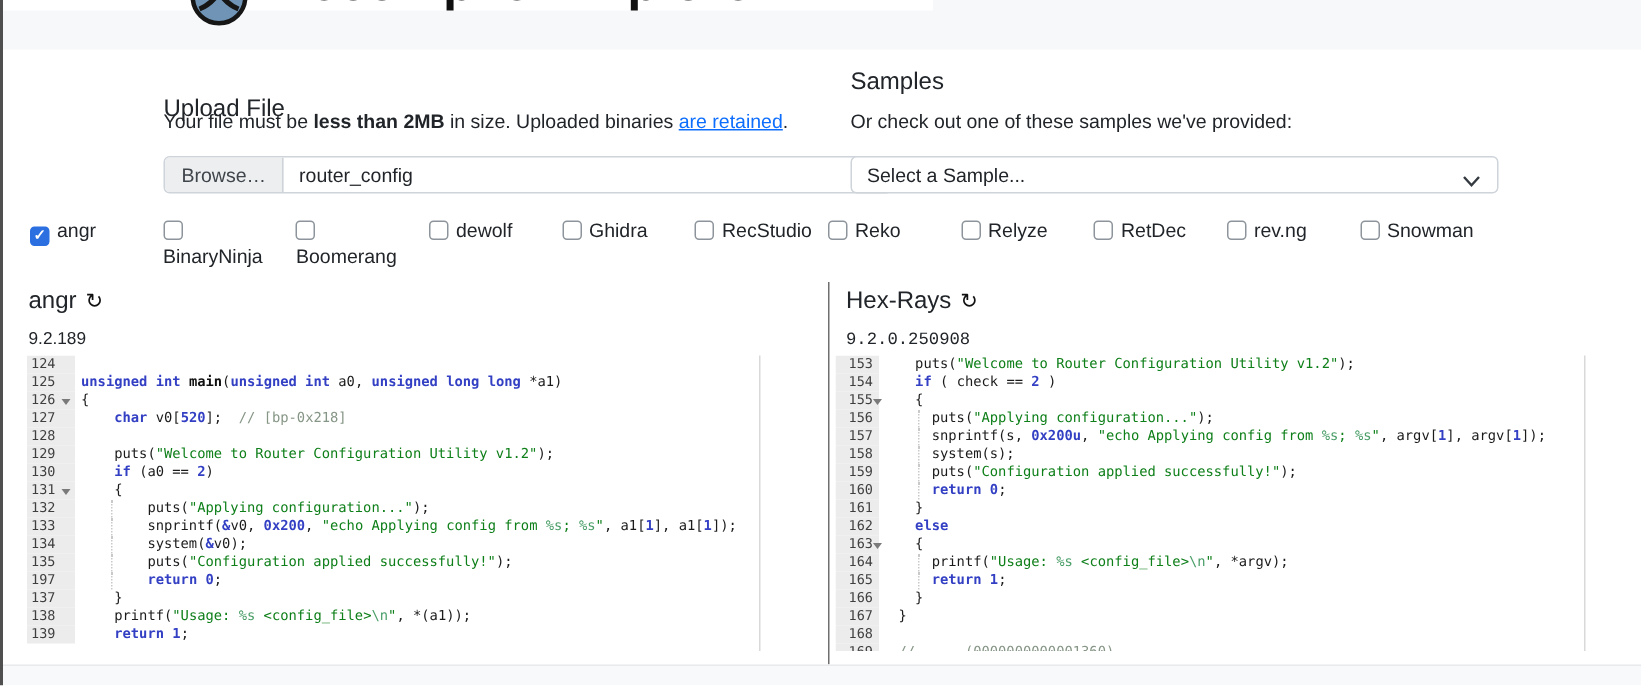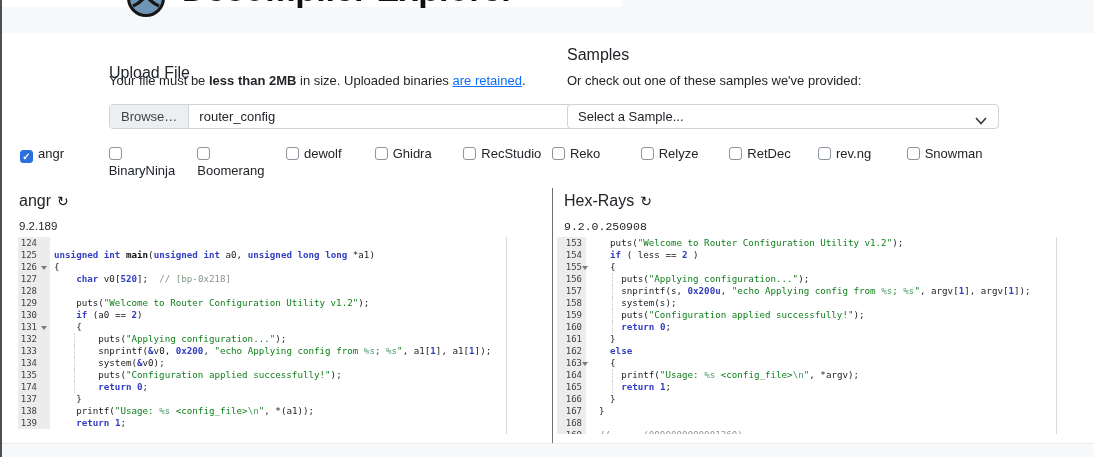--- a/index.html
+++ b/index.html
@@ -156,21 +156,21 @@
       </div>
       <div class="crow">
         <span class="gut">134</span>
         <span class="cod"><i class="guide"></i><span class="tp">        system(</span><span class="tk">&amp;</span><span class="tp">v0);</span></span>
       </div>
       <div class="crow">
         <span class="gut">135</span>
         <span class="cod"><i class="guide"></i><span class="tp">        puts(</span><span class="ts">"Configuration applied successfully!"</span><span class="tp">);</span></span>
       </div>
       <div class="crow">
-        <span class="gut">174</span>
+        <span class="gut">197</span>
         <span class="cod"><i class="guide"></i><span class="tp">        </span><span class="tk">return</span><span class="tp"> </span><span class="tn">0</span><span class="tp">;</span></span>
       </div>
       <div class="crow">
         <span class="gut">137</span>
         <span class="cod"><span class="tp">    }</span></span>
       </div>
       <div class="crow">
         <span class="gut">138</span>
         <span class="cod"><span class="tp">    printf(</span><span class="ts">"Usage: </span><span class="te">%s</span><span class="ts"> &lt;config_file&gt;</span><span class="te">\n</span><span class="ts">"</span><span class="tp">, *(a1));</span></span>
       </div>
@@ -187,21 +187,21 @@
     <span>Hex-Rays</span><span class="refresh">↻</span>
   </div>
   <div class="pver" style="left:562px;font-family:Liberation Mono, monospace;">9.2.0.250908</div>
   <div class="codeblock p1" style="left:555px;width:500px;">
       <div class="crow">
         <span class="gut">153</span>
         <span class="cod"><span class="tp">  puts(</span><span class="ts">"Welcome to Router Configuration Utility v1.2"</span><span class="tp">);</span></span>
       </div>
       <div class="crow">
         <span class="gut">154</span>
-        <span class="cod"><span class="tp">  </span><span class="tk">if</span><span class="tp"> ( less == </span><span class="tn">2</span><span class="tp"> )</span></span>
+        <span class="cod"><span class="tp">  </span><span class="tk">if</span><span class="tp"> ( check == </span><span class="tn">2</span><span class="tp"> )</span></span>
       </div>
       <div class="crow">
         <span class="gut">155<i class="fold"></i></span>
         <span class="cod"><span class="tp">  {</span></span>
       </div>
       <div class="crow">
         <span class="gut">156</span>
         <span class="cod"><i class="guide"></i><span class="tp">    puts(</span><span class="ts">"Applying configuration..."</span><span class="tp">);</span></span>
       </div>
       <div class="crow">

